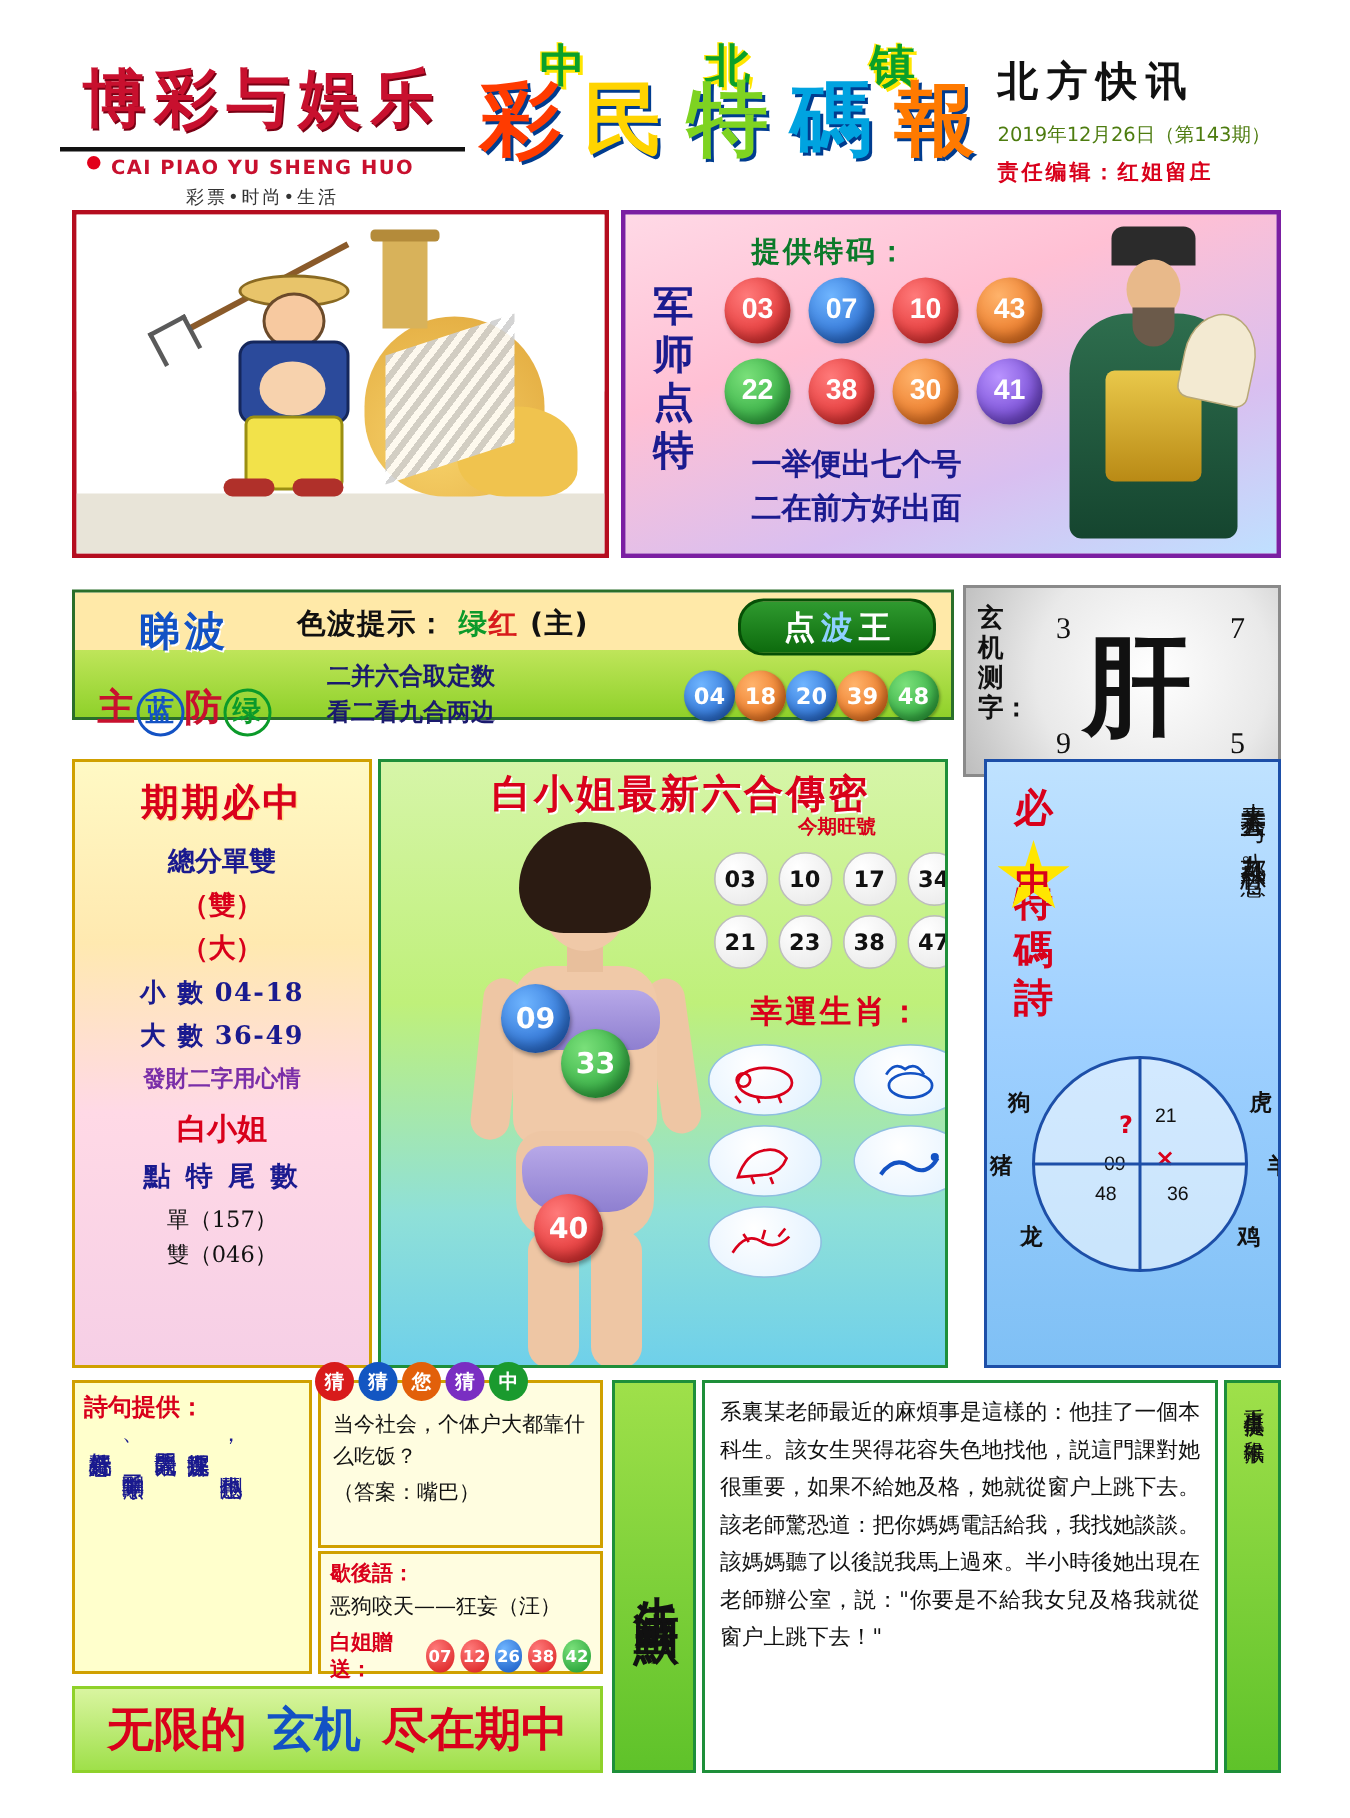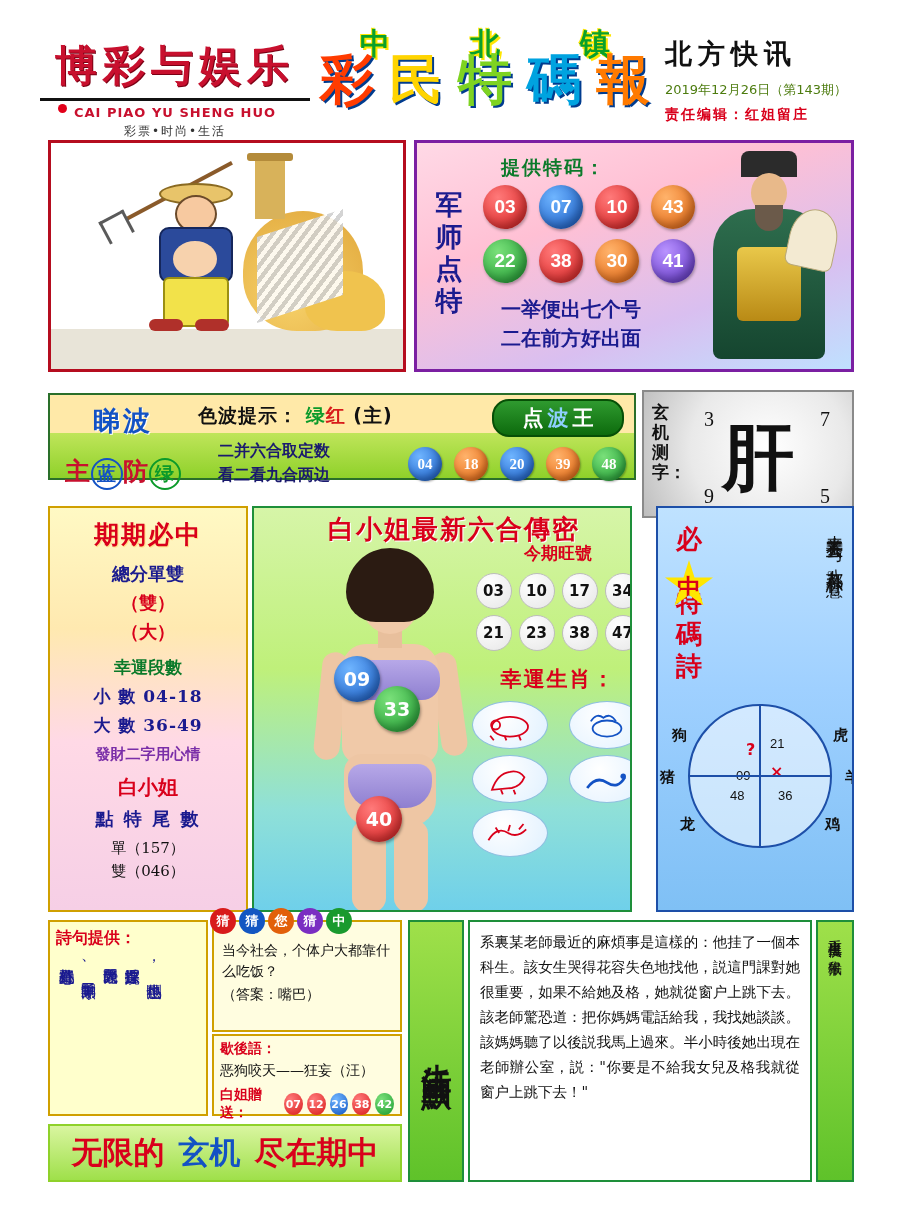--- a/index.html
+++ b/index.html
@@ -148,21 +148,21 @@
     font-family:"DejaVu Serif","Liberation Serif",serif;font-size:16px;color:#1a1a6e;line-height:1.5;font-weight:bold;
   }
   .wave-king{
     position:absolute;right:10px;top:4px;width:128px;height:34px;border-radius:17px;
     background:linear-gradient(180deg,#2f9a2f,#0d6b0d);
     display:flex;align-items:center;justify-content:center;gap:4px;
     border:2px solid #064f06;
   }
   .wave-king span{font-family:"DejaVu Serif","Liberation Serif",serif;font-size:21px;font-weight:bold;color:#fff;}
   .wave-king .wk-blue{color:#8fd0ff;}
-  .wave-balls{position:absolute;right:8px;top:52px;display:flex;gap:12px;font-family:Liberation Serif, serif;}
+  .wave-balls{position:absolute;right:8px;top:52px;display:flex;gap:0;}
   .sball{
     width:34px;height:34px;border-radius:50%;display:flex;align-items:center;justify-content:center;
     color:#fff;font-size:15px;font-weight:bold;
     box-shadow:inset -3px -4px 6px rgba(0,0,0,.28),1px 1px 2px rgba(0,0,0,.3);
   }
 
   
   .xuanji{
     position:absolute;left:642px;top:390px;width:212px;height:128px;
     border:2px solid #8a8a8a;box-sizing:border-box;
@@ -226,21 +226,21 @@
   .m-legL{position:absolute;left:62px;top:272px;width:34px;height:92px;background:#eec6a4;border-radius:14px;}
   .m-legR{position:absolute;left:104px;top:272px;width:34px;height:92px;background:#eec6a4;border-radius:14px;}
   .m-armL{position:absolute;left:28px;top:104px;width:26px;height:108px;background:#eec6a4;border-radius:14px;transform:rotate(6deg);}
   .m-armR{position:absolute;left:146px;top:104px;width:26px;height:104px;background:#eec6a4;border-radius:14px;transform:rotate(-8deg);}
   .m-ball{
     position:absolute;width:46px;height:46px;border-radius:50%;display:flex;align-items:center;justify-content:center;
     color:#fff;font-size:19px;font-weight:bold;
     box-shadow:inset -4px -5px 8px rgba(0,0,0,.28),1px 2px 3px rgba(0,0,0,.35);
   }
   .c-right{position:absolute;left:212px;top:34px;width:184px;}
-  .cr-title{text-align:center;font-family:"DejaVu Serif","Liberation Serif",serif;font-size:17px;font-weight:bold;color:#d9001b;}
+  .cr-title{text-align:center;font-family:"DejaVu Serif","Liberation Serif",serif;font-size:13px;font-weight:bold;color:#d9001b;}
   .cr-balls{margin-top:8px;}
   .cr-row{display:flex;gap:7px;justify-content:center;margin-bottom:6px;}
   .wball{
     width:34px;height:34px;border-radius:50%;background:radial-gradient(circle at 34% 28%,#ffffff,#e6e6e6);
     border:1px solid #bdbdbd;display:flex;align-items:center;justify-content:center;
     font-size:15px;font-weight:bold;color:#111;
   }
   .cr-zodiac-title{margin-top:14px;text-align:center;font-family:"DejaVu Serif","Liberation Serif",serif;font-size:21px;font-weight:bold;color:#d9001b;letter-spacing:2px;}
   .zgrid{margin-top:8px;display:grid;grid-template-columns:repeat(2,1fr);gap:6px 10px;justify-items:center;}
   .zitem{width:74px;height:46px;border-radius:50%;background:radial-gradient(circle at 40% 30%,#ffffff,#dff0ff);border:1px solid #8fbfe0;display:flex;align-items:center;justify-content:center;}
@@ -499,21 +499,20 @@
     <div class="xj-n xj-n2">7</div>
     <div class="xj-n xj-n3">9</div>
     <div class="xj-n xj-n4">5</div>
   </div>
 
   <div class="leftcol">
     <div class="lc-title">期期必中</div>
     <div class="lc-line">總分單雙</div>
     <div class="lc-val">（雙）</div>
     <div class="lc-val">（大）</div>
-    <div class="lc-sub">幸運段數</div>
     <div class="lc-row">小 數  04-18</div>
     <div class="lc-row">大 數  36-49</div>
     <div class="lc-note">發財二字用心情</div>
     <div class="lc-name">白小姐</div>
     <div class="lc-tail">點 特 尾 數</div>
     <div class="lc-odd">單（157）</div>
     <div class="lc-even">雙（046）</div>
   </div>
 
   <div class="center">

